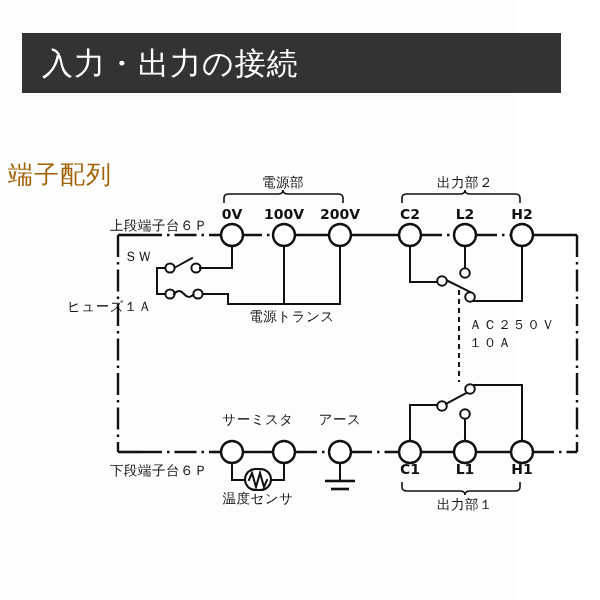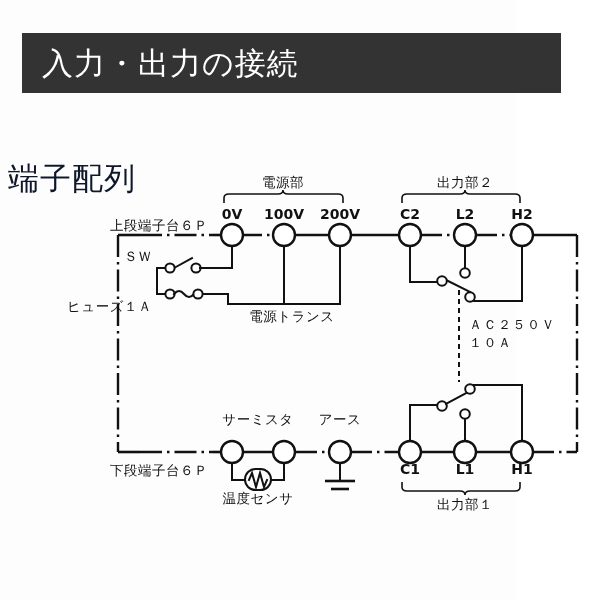--- a/index.html
+++ b/index.html
@@ -40,22 +40,22 @@
     letter-spacing: 1px;
     font-weight: 400;
     line-height: 1;
     white-space: nowrap;
   }
   
   .section-title {
     position: absolute;
     left: 8px;
     top: 158px;
-    font-size: 31px;
-    color: #0f172a;
+    font-size: 25px;
+    color: #a16207;
     letter-spacing: 1px;
     white-space: nowrap;
   }
   
   #diagram {
     position: absolute;
     left: 0;
     top: 0;
     width: 600px;
     height: 600px;

